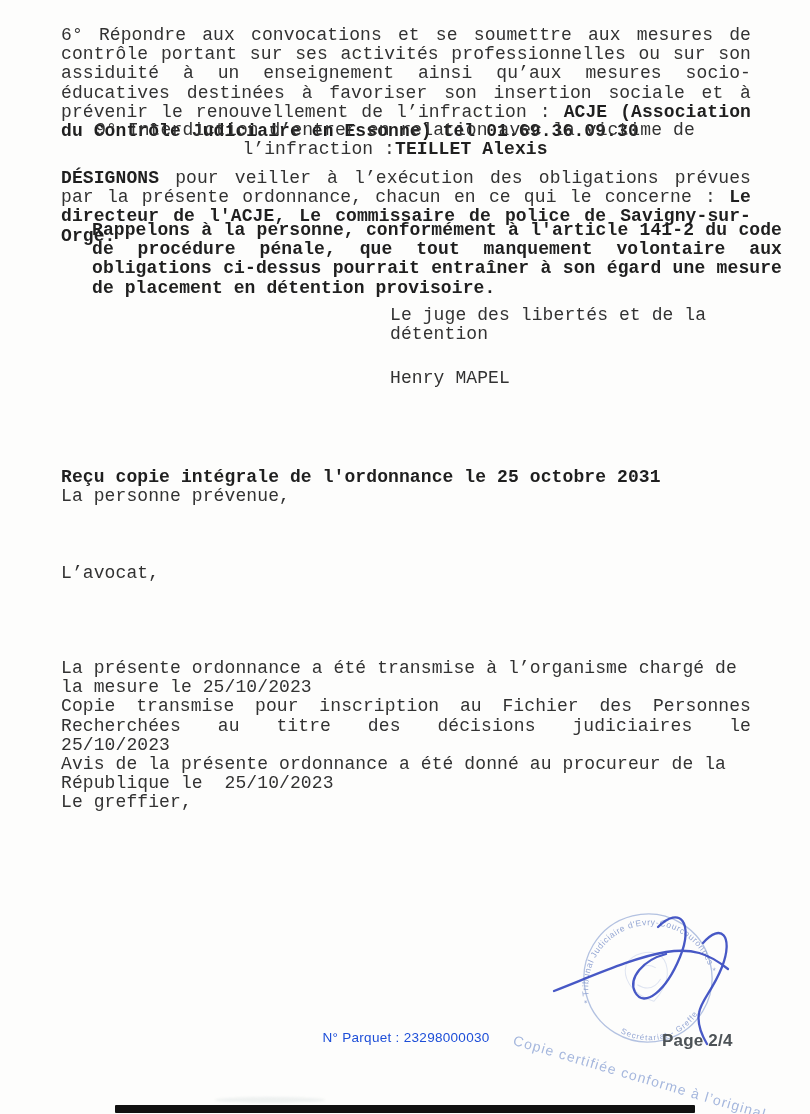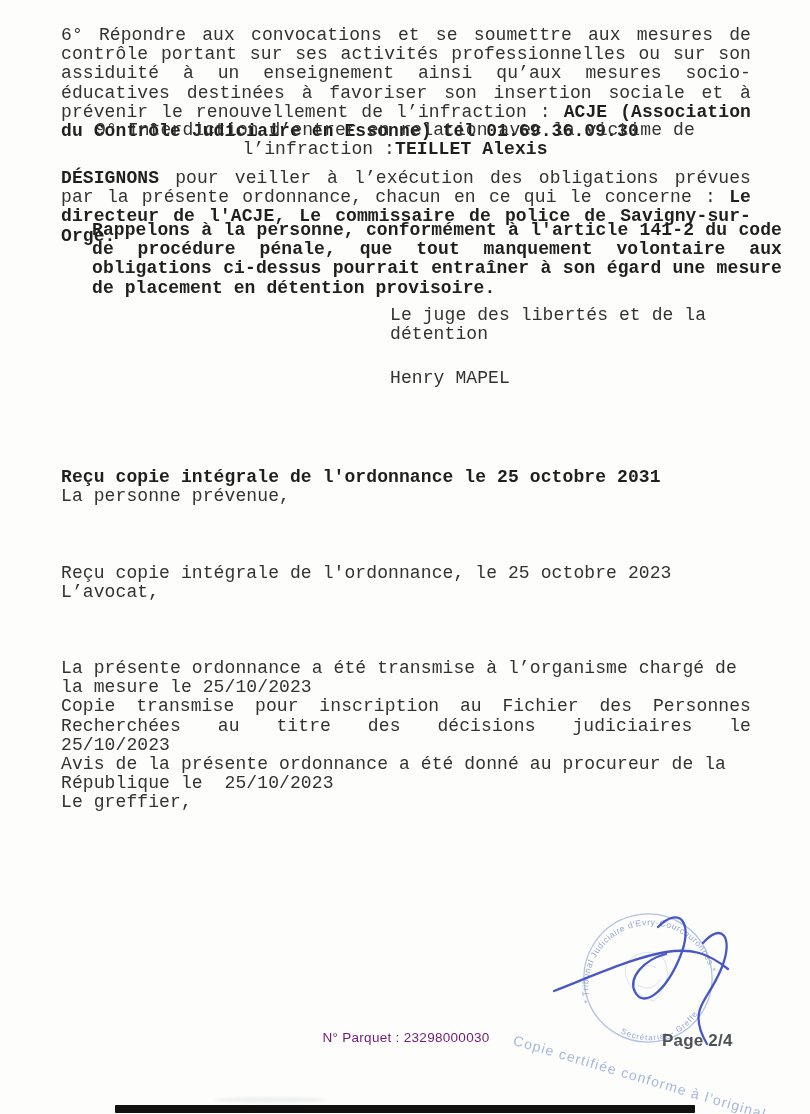--- a/index.html
+++ b/index.html
@@ -16,21 +16,21 @@
     font-size:18px;
     line-height:19.2px;
     color:#323232;
     letter-spacing:0.1px;
     font-family:Liberation Mono, monospace;
   }
   .justify{text-align:justify;}
   .b{font-weight:bold;color:#1f1f1f;}
   .block-w{width:690px;}
   .footer-text{
-    color:#701a75;
+    color:#1d4ed8;
     font-size:13.5px;
     letter-spacing:0.3px;
     text-align:center;
     width:690px;
   }
   .page-label{
     color:#4d5357;
     font-size:17px;
     font-weight:bold;
     letter-spacing:0.2px;
@@ -78,21 +78,20 @@
     <div>Le juge des libertés et de la détention</div>
   </div>
   <div class="abs body-text" style="left:390px;top:369px;">Henry MAPEL</div>
 
   <div class="abs body-text" style="left:61px;top:468px;">
     <div class="b">Reçu copie intégrale de l'ordonnance le 25 octobre 2031</div>
     <div>La personne prévenue,</div>
   </div>
 
   <div class="abs body-text" style="left:61px;top:564px;">
-    <div>Reçu copie intégrale de l'ordonnance, le 25 octobre 2023</div>
     <div>L’avocat,</div>
   </div>
 
   <div class="abs body-text block-w" style="left:61px;top:659px;">
     <div>La présente ordonnance a été transmise à l’organisme chargé de la mesure le 25/10/2023</div>
     <div style="text-align:justify;text-align-last:justify;">Copie transmise pour inscription au Fichier des Personnes Recherchées au titre des décisions judiciaires le</div>
     <div>25/10/2023</div>
     <div>Avis de la présente ordonnance a été donné au procureur de la République le &nbsp;25/10/2023</div>
     <div>Le greffier,</div>
   </div>

